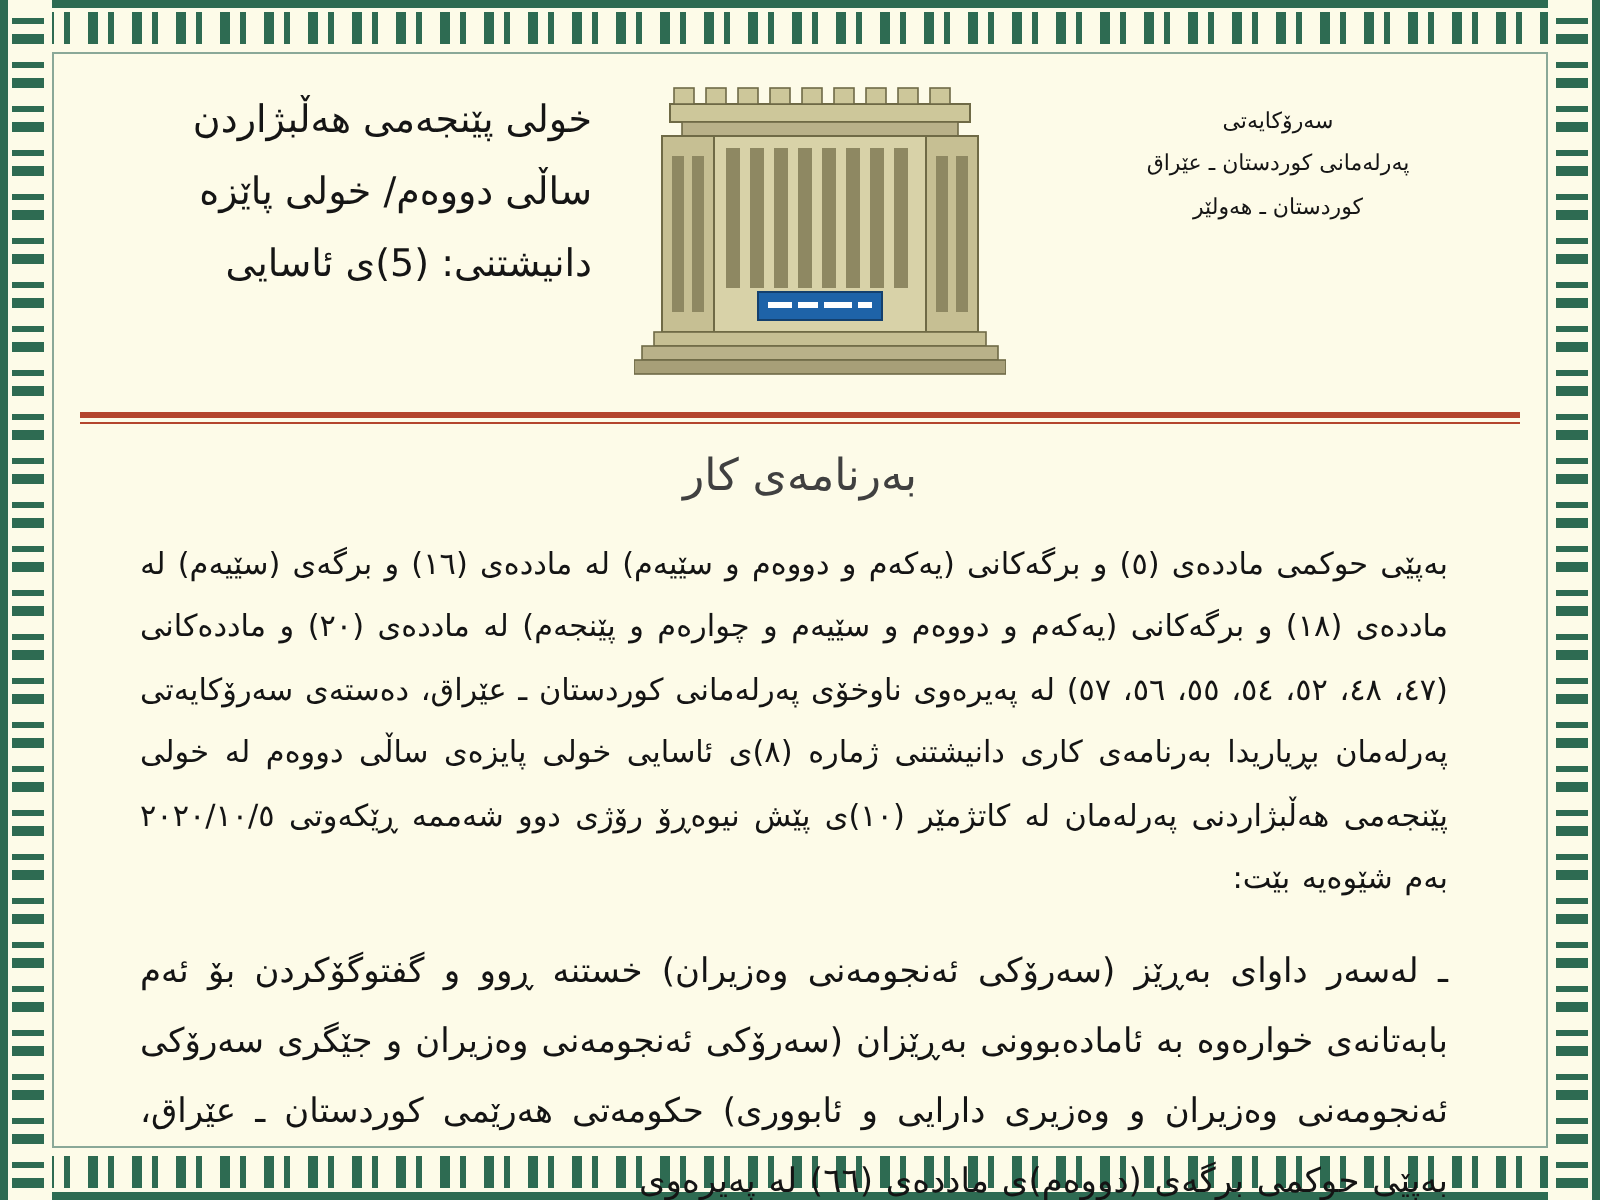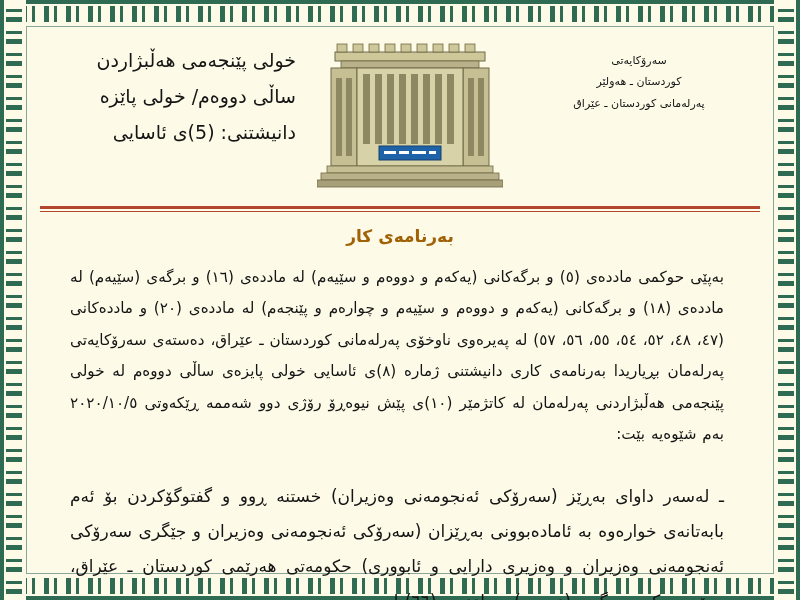--- a/index.html
+++ b/index.html
@@ -134,38 +134,38 @@
   }
   .divider-thin {
     margin: 2px 6px 0 6px;
     height: 1px;
     background: #b4452d;
   }
 
   
   .doc-title {
     text-align: center;
-    font-size: 17px;
-    font-weight: bold;
+    font-size: 22px;
+    font-weight: normal;
     margin-top: 14px;
-    color: #a16207;
+    color: #404040;
   }
 
   
   .body {
     margin-top: 16px;
     padding: 0 42px 0 36px;
   }
   .para {
     font-size: 15.2px;
     line-height: 2.07;
     text-align: justify;
     text-align-last: right;
     color: #141414;
-    margin-bottom: 28px;
+    margin-bottom: 13px;
     word-spacing: 1px;
   }
   .dash-para {
     font-size: 17px;
     line-height: 2.07;
     text-align: justify;
     text-align-last: right;
     color: #141414;
     word-spacing: 1px;
   }
@@ -182,22 +182,22 @@
     <div class="border-band band-right"></div>
     <div class="inner-rule"></div>
   </div>
 
   <div class="content">
 
     <div class="header">
 
       <div class="header-right">
         <div class="line">سەرۆکایەتی</div>
+        <div class="line">پەرلەمانی کوردستان ـ عێراق</div>
         <div class="line">کوردستان ـ هەولێر</div>
-        <div class="line">پەرلەمانی کوردستان ـ عێراق</div>
       </div>
 
       <div class="emblem">
         <svg width="186" height="160" viewBox="0 0 186 160" xmlns="http://www.w3.org/2000/svg">
 
           <rect x="18" y="14" width="150" height="9" fill="#cdc79a" stroke="#6f6a46" stroke-width="1"></rect>
           <rect x="24" y="23" width="138" height="7" fill="#b9b189" stroke="#6f6a46" stroke-width="0.8"></rect>
 
           <g fill="#cdc79a" stroke="#6f6a46" stroke-width="0.8">
             <rect x="20" y="6" width="10" height="8"></rect>

